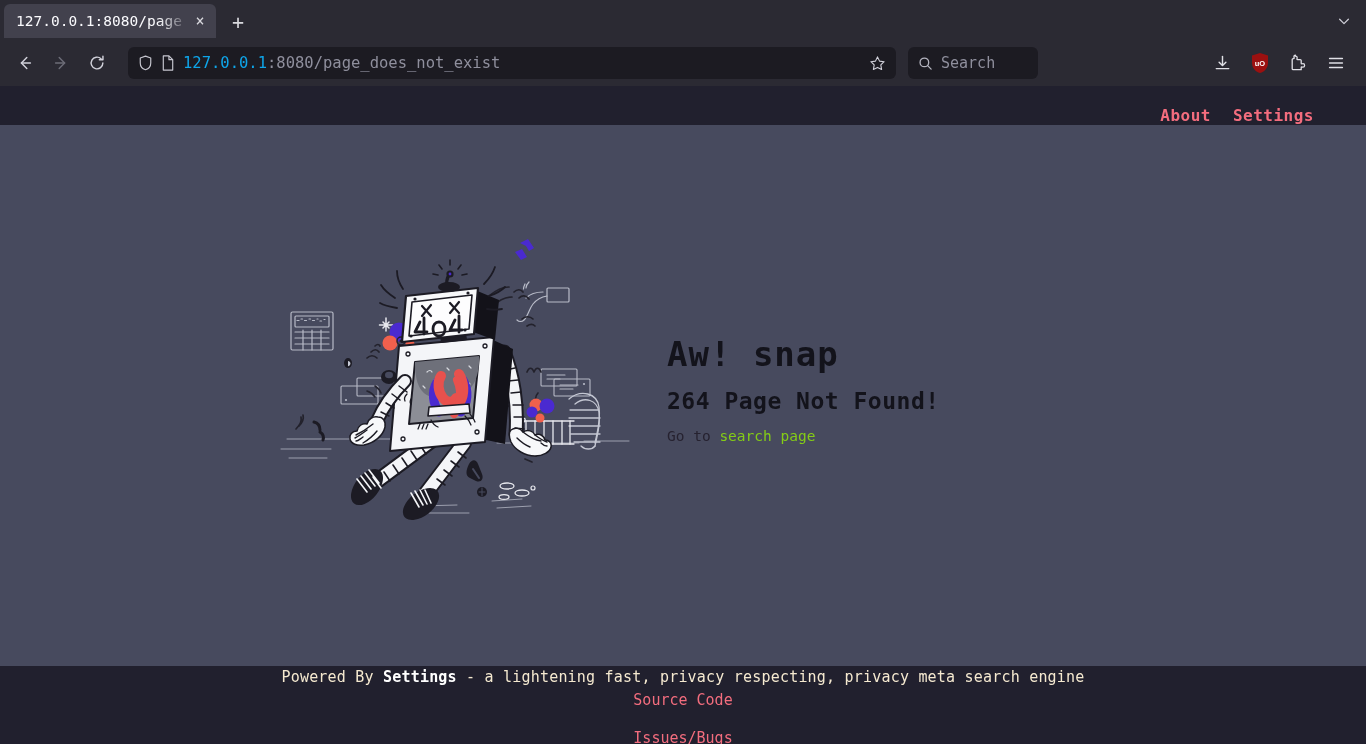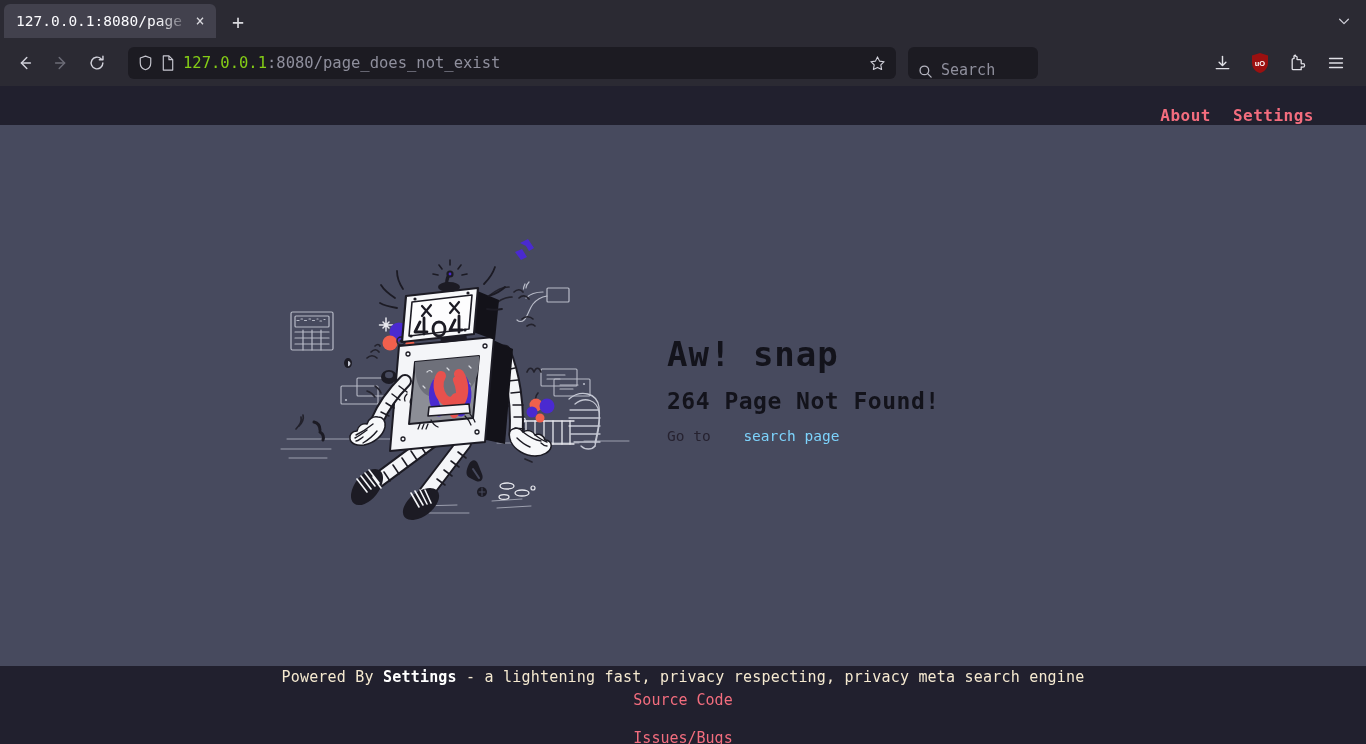--- a/index.html
+++ b/index.html
@@ -99,35 +99,35 @@
     gap: 8px;
   }
   .url-text {
     flex: 1;
     font-family: "DejaVu Sans Mono", monospace;
     font-size: 15.5px;
     color: #8f8f9d;
     white-space: nowrap;
     overflow: hidden;
   }
-  .url-text .host { color: #84cc16; margin-top: 31px; }
+  .url-text .host { color: #0ea5e9; margin-top: 31px; }
   .star-btn {
     width: 26px; height: 26px;
     display: flex; align-items: center; justify-content: center;
     color: #d2d2db;
   }
 
   .searchbar {
     width: 130px;
     height: 32px;
     margin-left: 10px;
     background: #1c1b22;
     border-radius: 6px;
     display: flex;
-    align-items: flex-end;
+    align-items: center;
     padding: 0 10px;
     gap: 8px;
   }
   .search-ph {
     color: #8f8f9d;
     font-family: "DejaVu Sans Mono", monospace;
     font-size: 15px;
   }
   .toolbar-right {
     margin-left: auto;
@@ -208,23 +208,22 @@
     color: #13131b;
     letter-spacing: 0.5px;
     margin-bottom: 14px;
   }
   .err-link-line {
     font-family: "DejaVu Sans Mono", monospace;
     font-size: 14.5px;
     color: #262230;
   }
   .err-link-line a {
-    color: #7dd3fc;
+    color: #84cc16;
     text-decoration: none;
-    margin-left: 24px;
   }
 
   
   .footer {
     height: 82px;
     background: #21202e;
     display: flex;
     flex-direction: column;
     align-items: center;
     justify-content: center;

